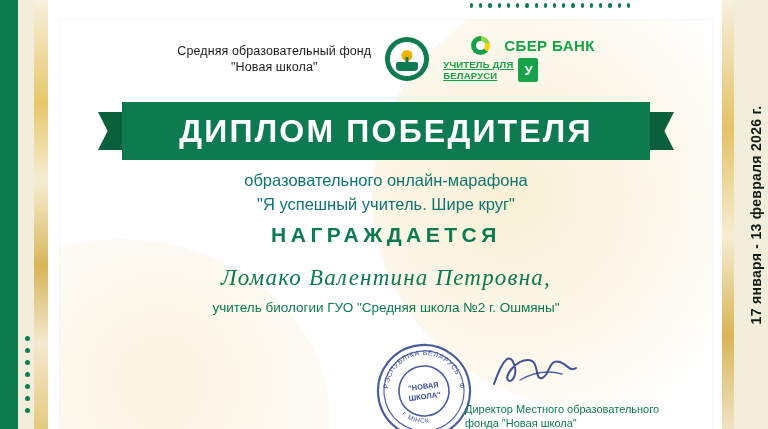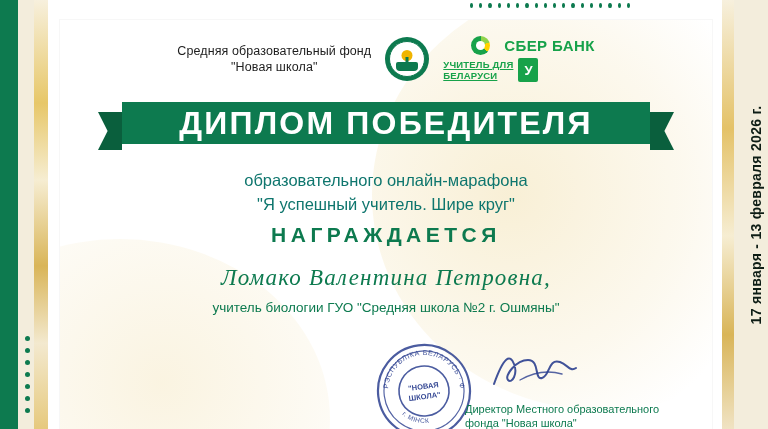--- a/index.html
+++ b/index.html
@@ -242,21 +242,21 @@
   
   .banner-wrap {
     position: absolute;
     left: 0; top: 82px;
     width: 652px;
     height: 58px;
   }
   .banner {
     position: absolute;
     left: 62px; top: 0;
-    width: 528px; height: 42px;
+    width: 528px; height: 58px;
     background: #0d7a4f;
     display: flex;
     align-items: center;
     justify-content: center;
   }
   .banner .title {
     color: #ffffff;
     font-size: 32px;
     font-weight: bold;
     letter-spacing: 2.2px;

